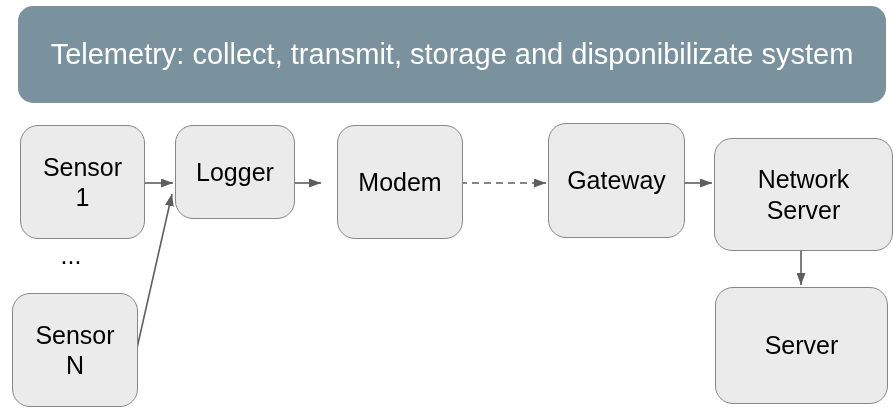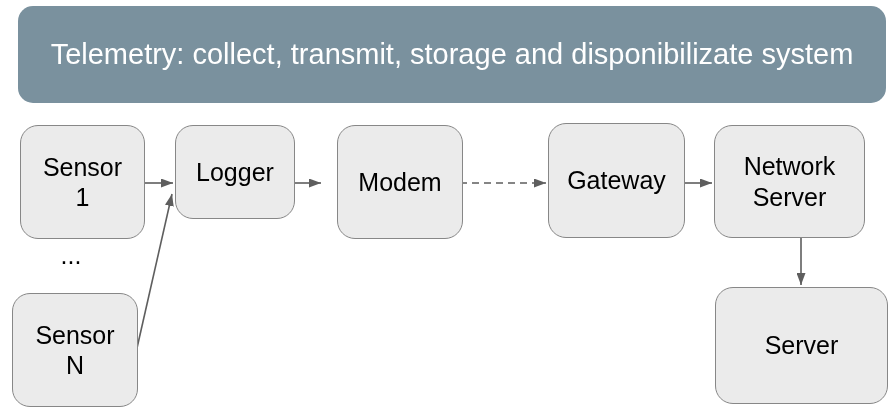--- a/index.html
+++ b/index.html
@@ -57,21 +57,21 @@
     display:flex; flex-direction:column;
     align-items:center; justify-content:center;
     font-size:25px; line-height:1.22;
     color:var(--node-text);
     text-align:center;
   }
   .n-sensor1 { left:20px;  top:125px; width:125px; height:114px; }
   .n-logger  { left:175px; top:125px; width:120px; height:94px; }
   .n-modem   { left:337px; top:125px; width:126px; height:114px;align-items:center; }
   .n-gateway { left:548px; top:123px; width:137px; height:115px; }
-  .n-network { left:714px; top:125px; width:151px; height:113px; }
+  .n-network { left:714px; top:138px; width:179px; height:113px; }
   .n-odx     { left:715px; top:287px; width:173px; height:117px; }
   .n-sensorN { left:12px;  top:293px; width:126px; height:114px; }
 
   .ellipsis{
     position:absolute; left:46px; top:238px;
     width:50px; height:34px;
     font-size:25px; color:var(--node-text);
     display:flex; align-items:center; justify-content:center;
   }
 </style>

